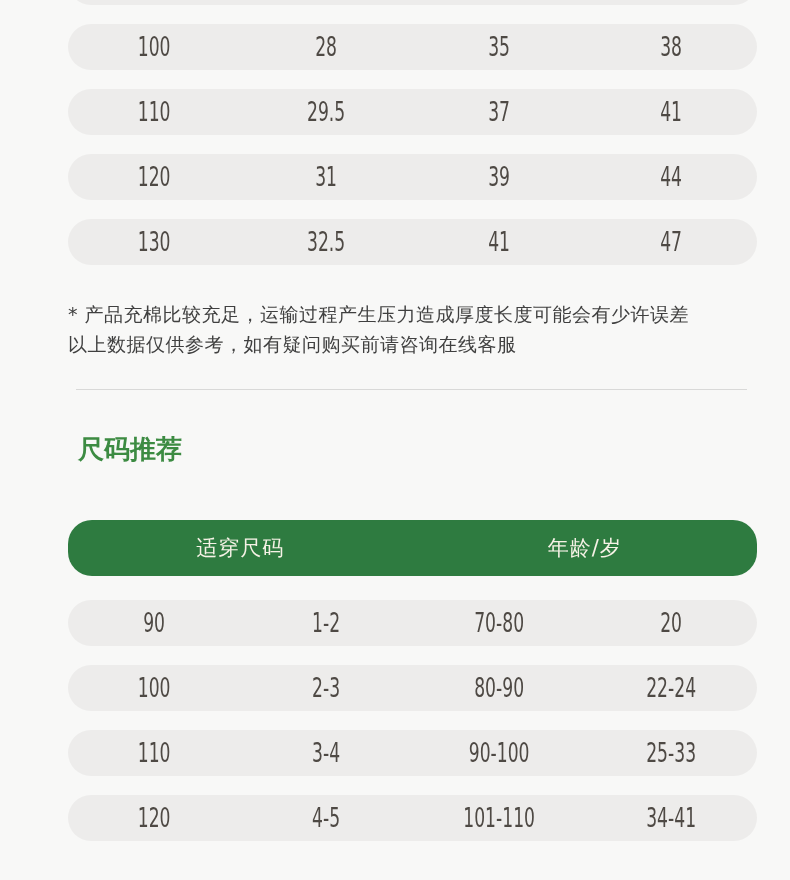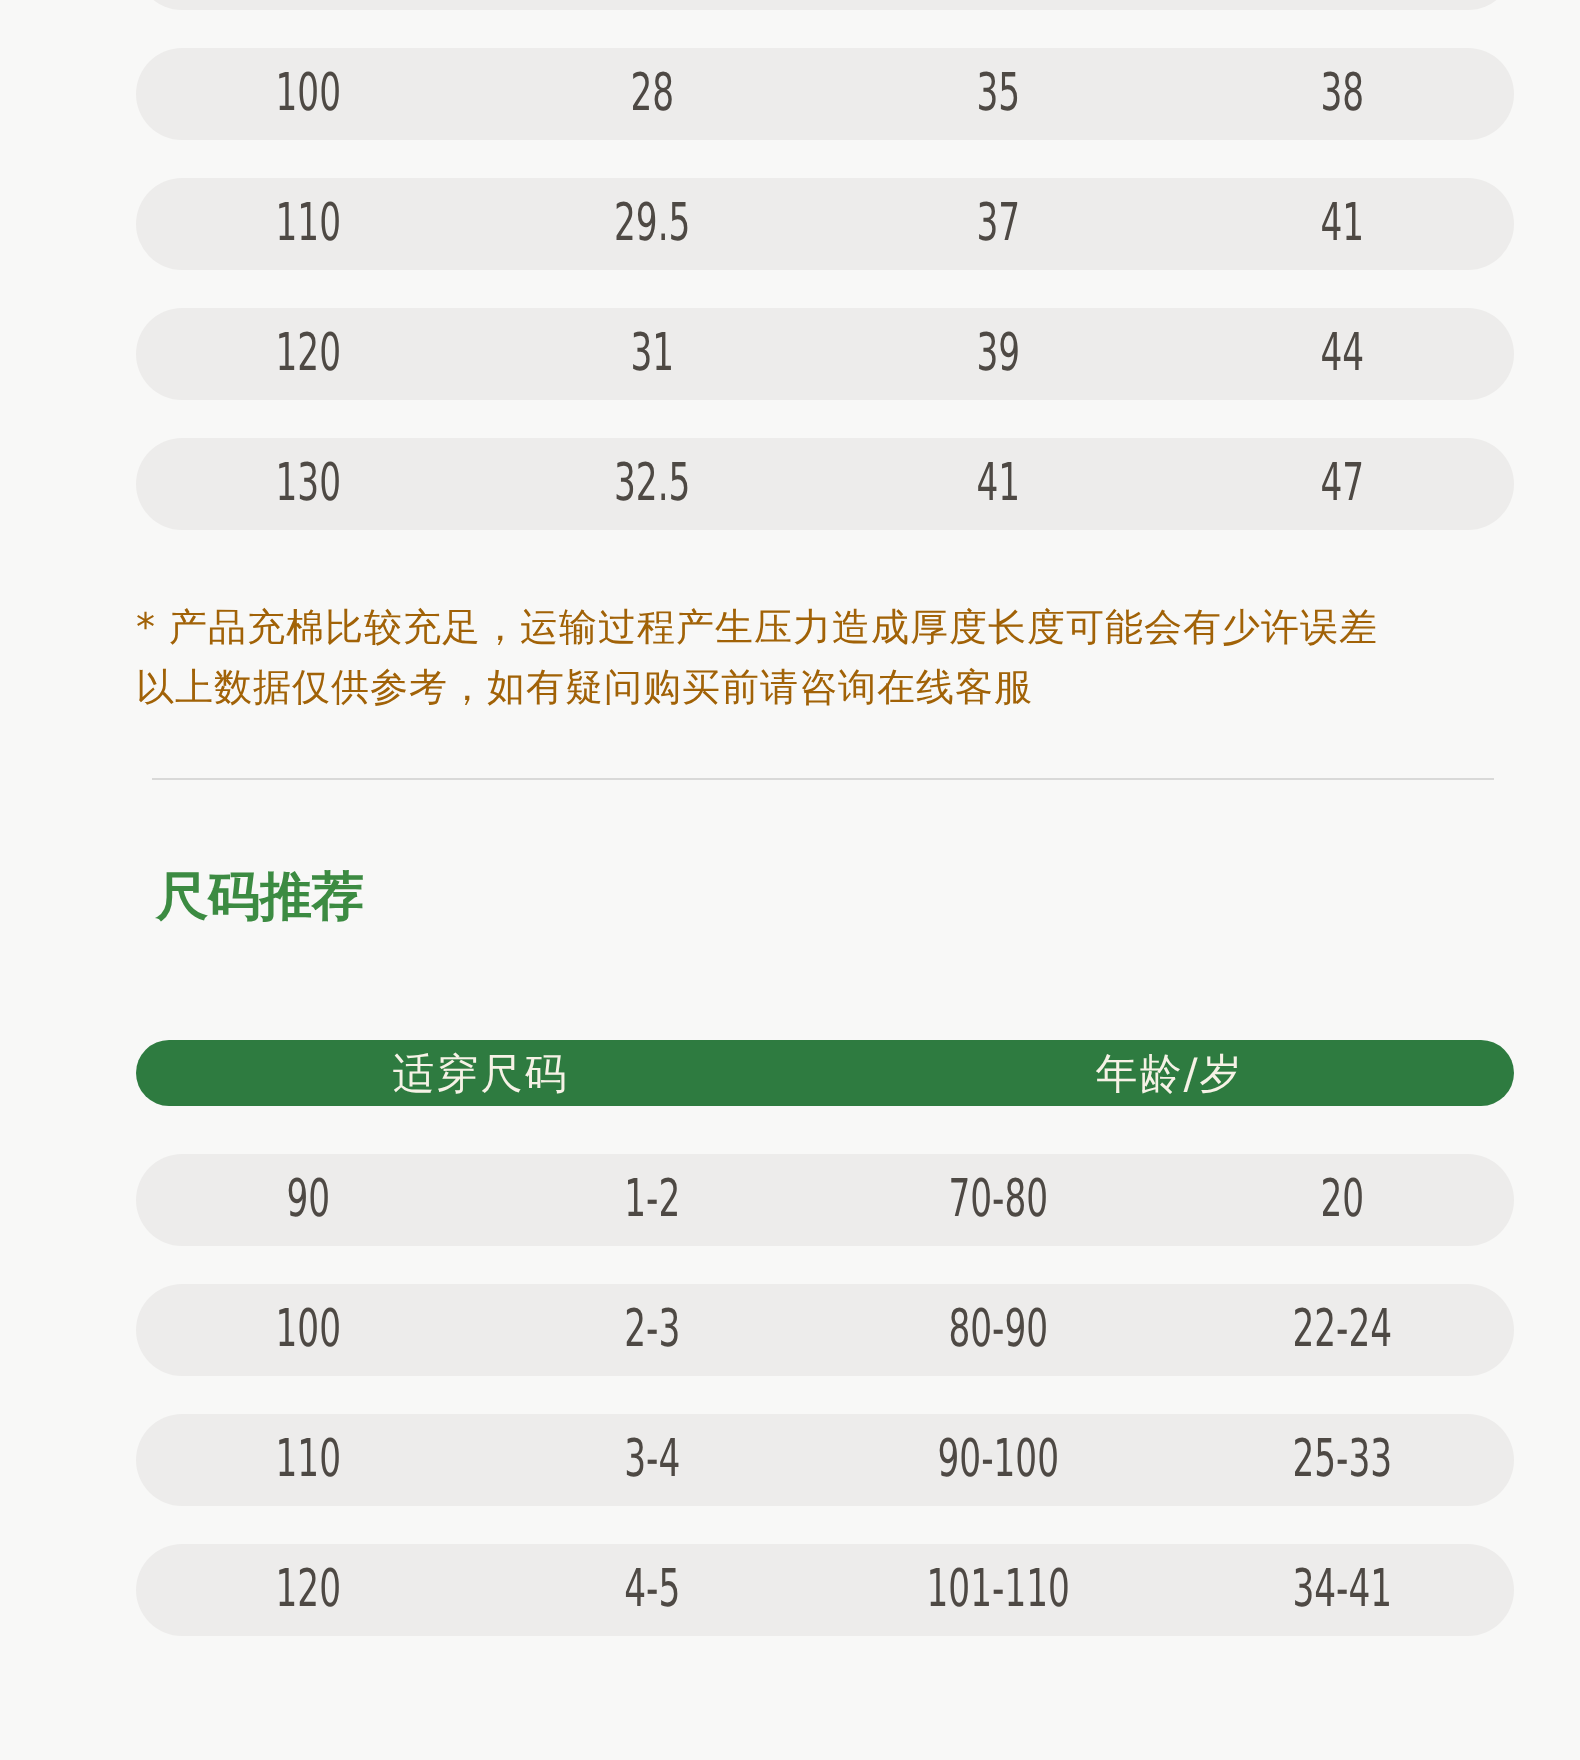--- a/index.html
+++ b/index.html
@@ -30,42 +30,42 @@
     color: #4e4944;
     font-size: 26px;
     font-weight: 400;
   }
   .num { transform: scaleX(0.66); }
   
   .note {
     margin: 34px 44px 0 44px;
     font-size: 19px;
     line-height: 30px;
-    color: #a16207;
+    color: #404040;
     letter-spacing: 0.5px;
   }
   
   .divider {
     margin: 30px 0 0 52px;
     width: 671px;
     height: 0;
     border-top: 1px solid #d9d9d8;
   }
   
   .section-title {
     margin: 44px 0 0 54px;
     font-size: 26px;
     line-height: 31px;
     font-weight: 700;
     color: #3c8b42;
   }
   
   .trow.header {
     margin-top: 55px;
-    height: 33px;
+    height: 56px;
     background: #2e7b40;
   }
   .trow.header + .trow { margin-top: 24px; }
   .trow.header .cell {
     color: #f6f2e6;
     font-size: 21px;
     font-weight: 400;
     letter-spacing: 1px;
     transform: none;
   }

